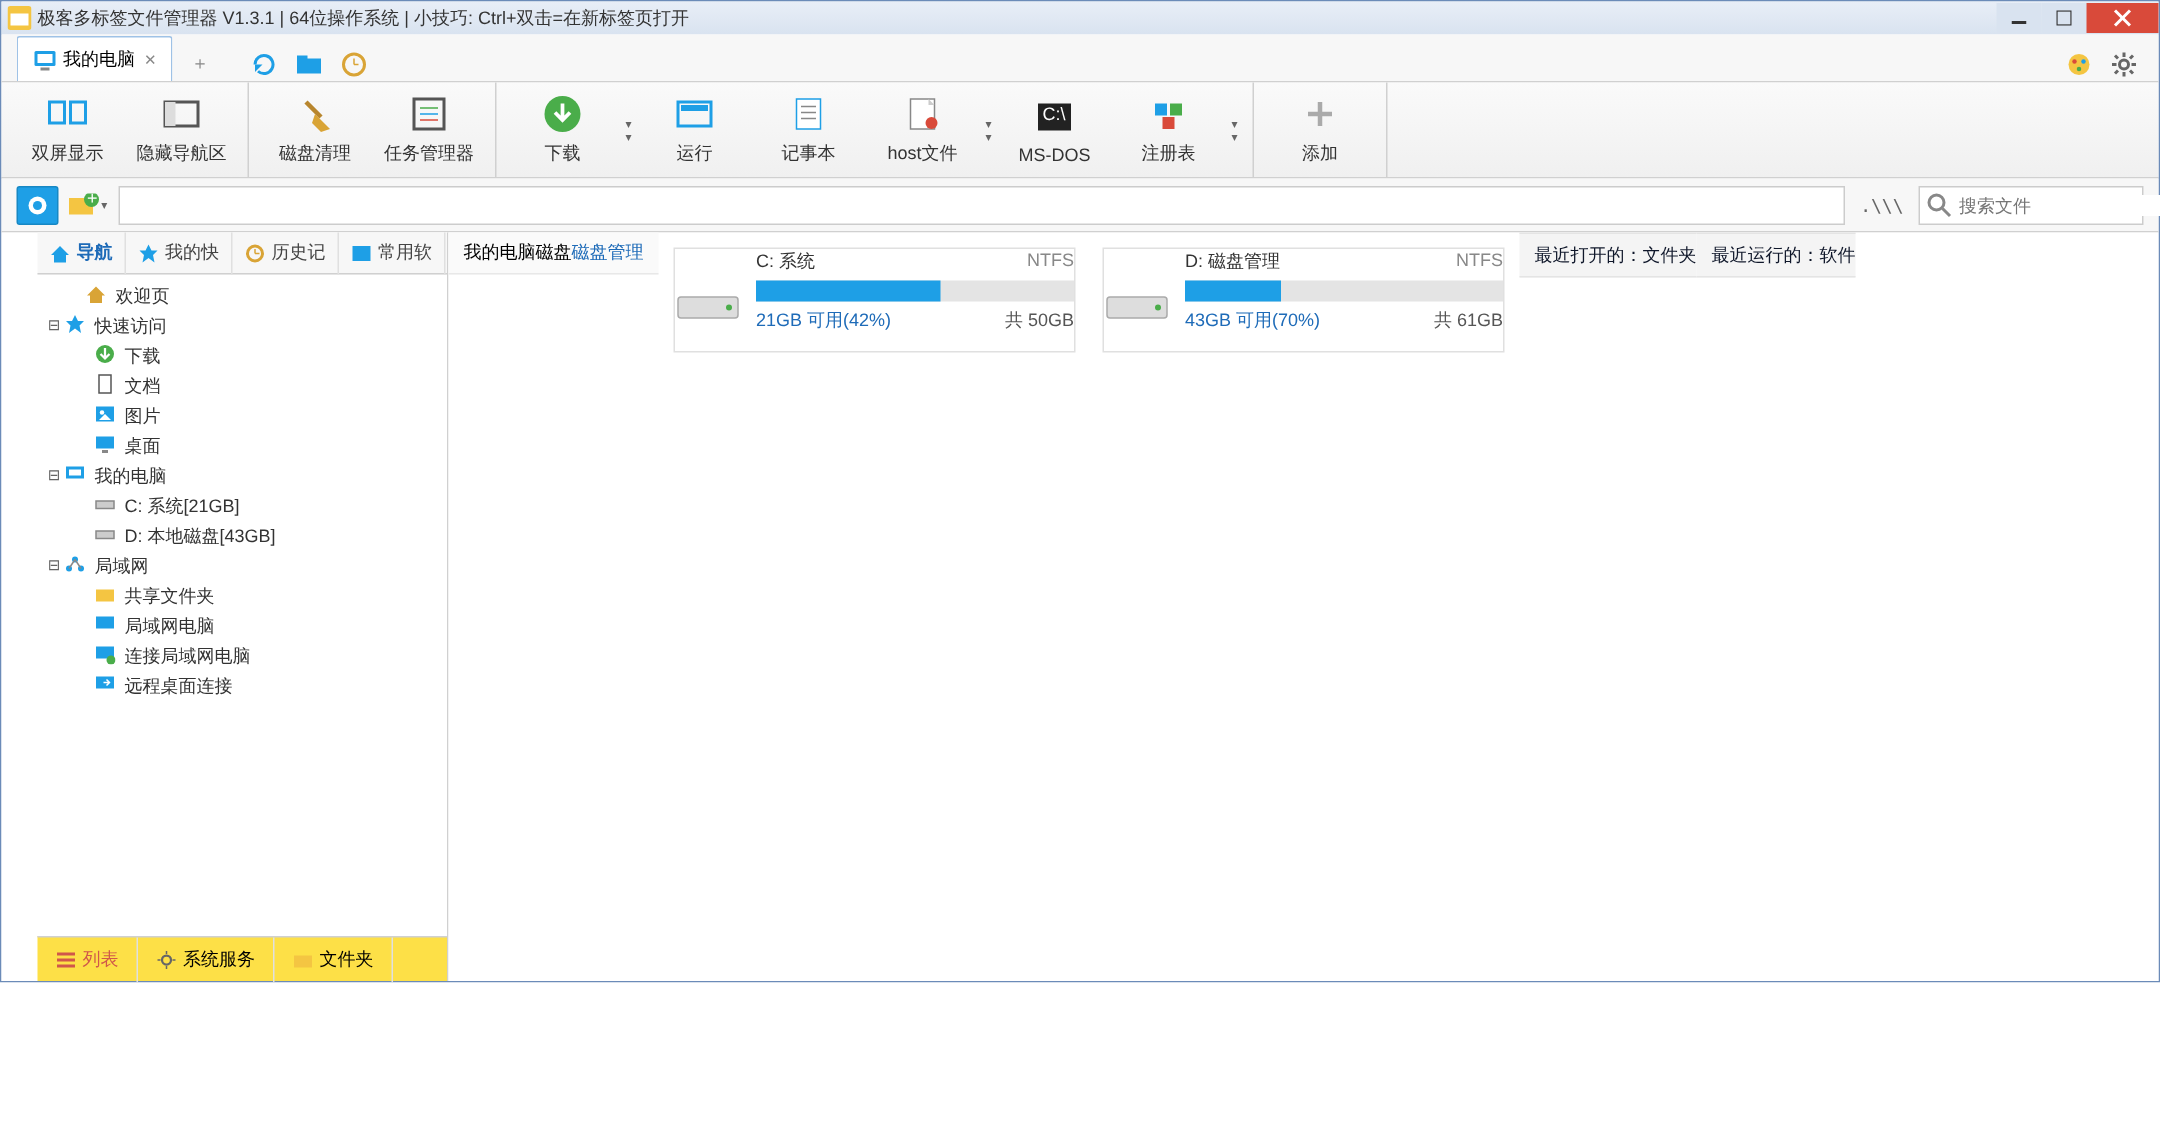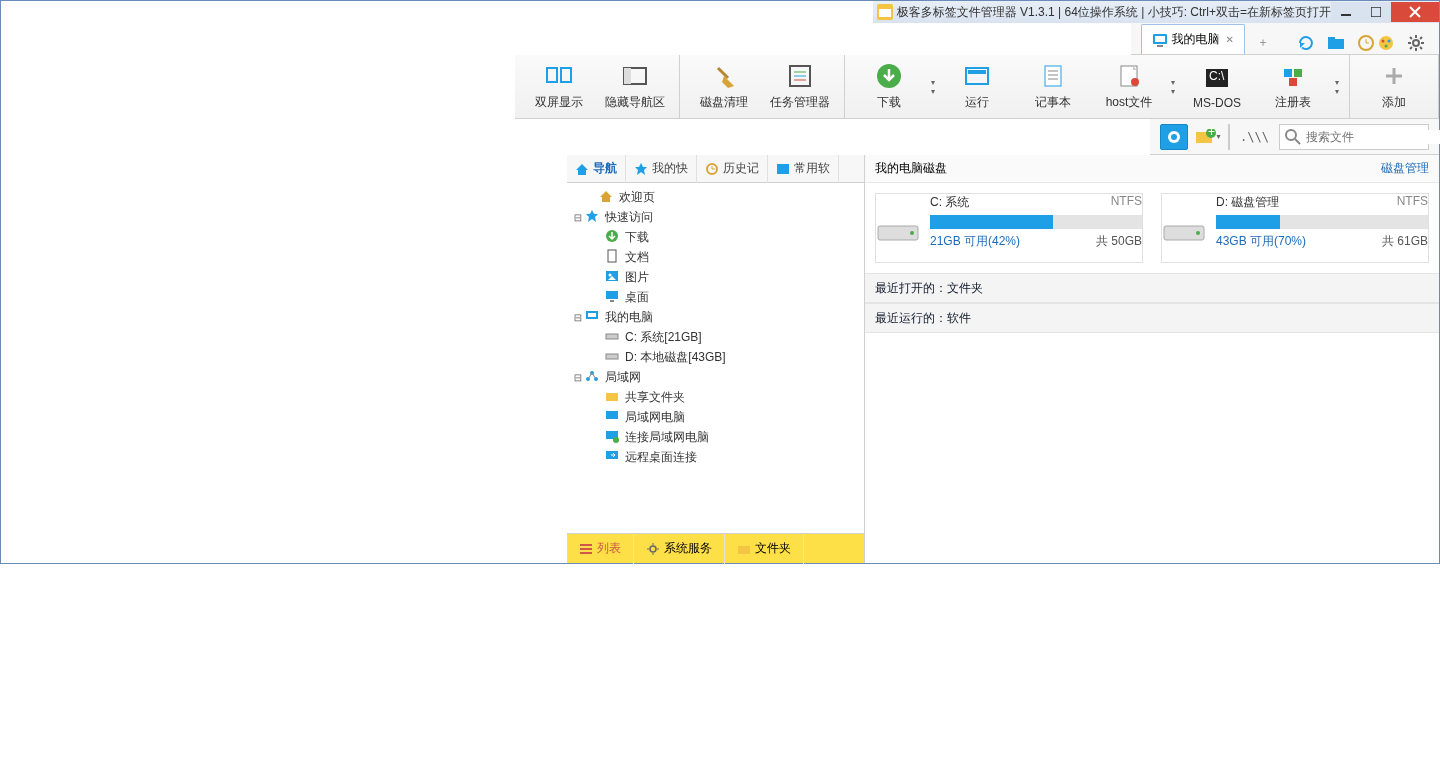--- a/index.html
+++ b/index.html
@@ -1,17 +1,17 @@
 <!DOCTYPE html>
 <html><head>
 <meta charset="utf-8">
 <style>
 * { box-sizing: border-box; margin: 0; padding: 0; font-family: "Microsoft YaHei", "Segoe UI", Tahoma, sans-serif; font-size: 12px; }
 body { background: #fff; overflow: hidden; }
-.window { width: 1440px; height: 564px; display: flex; flex-direction: column; border: 1px solid #6b8bb8; align-items: flex-end; }
+.window { width: 1440px; height: 655px; display: flex; flex-direction: column; border: 1px solid #6b8bb8; }
 .titlebar { height: 22px; background: linear-gradient(#e8eef7, #d9e3f0); display: flex; align-items: center; padding-left: 4px; }
 .titlebar .icon { width: 16px; height: 16px; margin-right: 4px; }
 .titlebar .title { flex: 1; color: #333; }
 .winbtns { display: flex; }
 .winbtn { width: 30px; height: 20px; display: flex; align-items: center; justify-content: center; cursor: pointer; }
 .winbtn.close { background: #d94a3a; color: #fff; width: 48px; }
 .winbtn.min, .winbtn.max { background: #d9e3f0; }
 .tabbar { height: 32px; background: #f7f7f7; border-bottom: 1px solid #d0d0d0; display: flex; align-items: flex-end; padding-left: 10px; }
 .tab { display: flex; align-items: center; padding: 6px 10px; background: #fff; border: 1px solid #9fc2e6; border-bottom: none; border-radius: 2px 2px 0 0; position: relative; }
 .tab .icon { width: 16px; height: 16px; margin-right: 4px; }
@@ -31,31 +31,31 @@
 .navbtn { width: 28px; height: 26px; display: flex; align-items: center; justify-content: center; border: 1px solid transparent; border-radius: 2px; cursor: pointer; }
 .navbtn.blue { background: #1e9fe6; color: #fff; border: 1px solid #1788c4; }
 .pathbox { flex: 1; height: 26px; border: 1px solid #ccc; background: #fff; display: flex; align-items: center; }
 .pathend { padding: 0 4px; color: #666; font-family: monospace; }
 .searchbox { width: 150px; height: 26px; border: 1px solid #ccc; background: #fff; display: flex; align-items: center; padding: 0 4px; gap: 4px; }
 .searchbox input { border: none; outline: none; flex: 1; color: #888; }
 .sidetabs { height: 28px; border-bottom: 1px solid #d0d0d0; display: flex; align-items: center; background: #f7f7f7; }
 .sidetab { display: flex; align-items: center; padding: 0 8px; height: 28px; gap: 4px; color: #444; cursor: pointer; border-right: 1px solid #e0e0e0; }
 .sidetab.active { font-weight: bold; color: #1e6bb8; }
 .body { flex: 1; display: flex; min-height: 0; }
-.sidebar { width: 298px; border-right: 1px solid #d0d0d0; display: flex; flex-direction: column; background: #fff; }
+.sidebar { width: 298px; border-right: 1px solid #d0d0d0; display: flex; flex-direction: column; background: #fff; padding-left: 24px; }
 .tree { flex: 1; overflow: auto; padding: 4px 0; }
 .tnode { display: flex; align-items: center; height: 20px; padding-left: 4px; cursor: pointer; color: #333; }
 .tnode .twisty { width: 14px; text-align: center; color: #666; font-size: 10px; }
 .tnode .icon { width: 16px; height: 16px; margin-right: 4px; }
 .tnode.indent1 { padding-left: 18px; }
 .tnode.indent2 { padding-left: 38px; }
 .bottomtabs { height: 30px; border-top: 1px solid #d0d0d0; display: flex; align-items: center; background: #fde047; }
 .bottomtab { display: flex; align-items: center; gap: 4px; padding: 0 12px; height: 30px; cursor: pointer; border-right: 1px solid #e0e0e0; }
 .bottomtab.active { color: #d0574a; }
-.main { flex: 1; display: flex; flex-direction: column; background: #fff; min-height: 0; }
+.main { flex: 1; display: flex; background: #fff; min-height: 0; }
 .mainhdr { height: 28px; border-bottom: 1px solid #e8e8e8; display: flex; align-items: center; padding: 0 10px; background: #fafafa; }
 .mainhdr .link { margin-left: auto; color: #1e6bb8; cursor: pointer; }
 .disks { display: flex; gap: 18px; padding: 10px; }
 .disk { width: 268px; height: 70px; border: 1px solid #e0e0e0; display: flex; padding: 0; gap: 10px; }
 .disk .img { width: 44px; height: 50px; display: flex; align-items: flex-end; }
 .disk .info { flex: 1; display: flex; flex-direction: column; gap: 4px; }
 .disk .row1 { display: flex; justify-content: space-between; color: #333; }
 .disk .row1 .fs { color: #888; }
 .disk .bar { height: 14px; background: #e4e4e4; position: relative; }
 .disk .bar .fill { height: 100%; background: #1e9fe6; }

